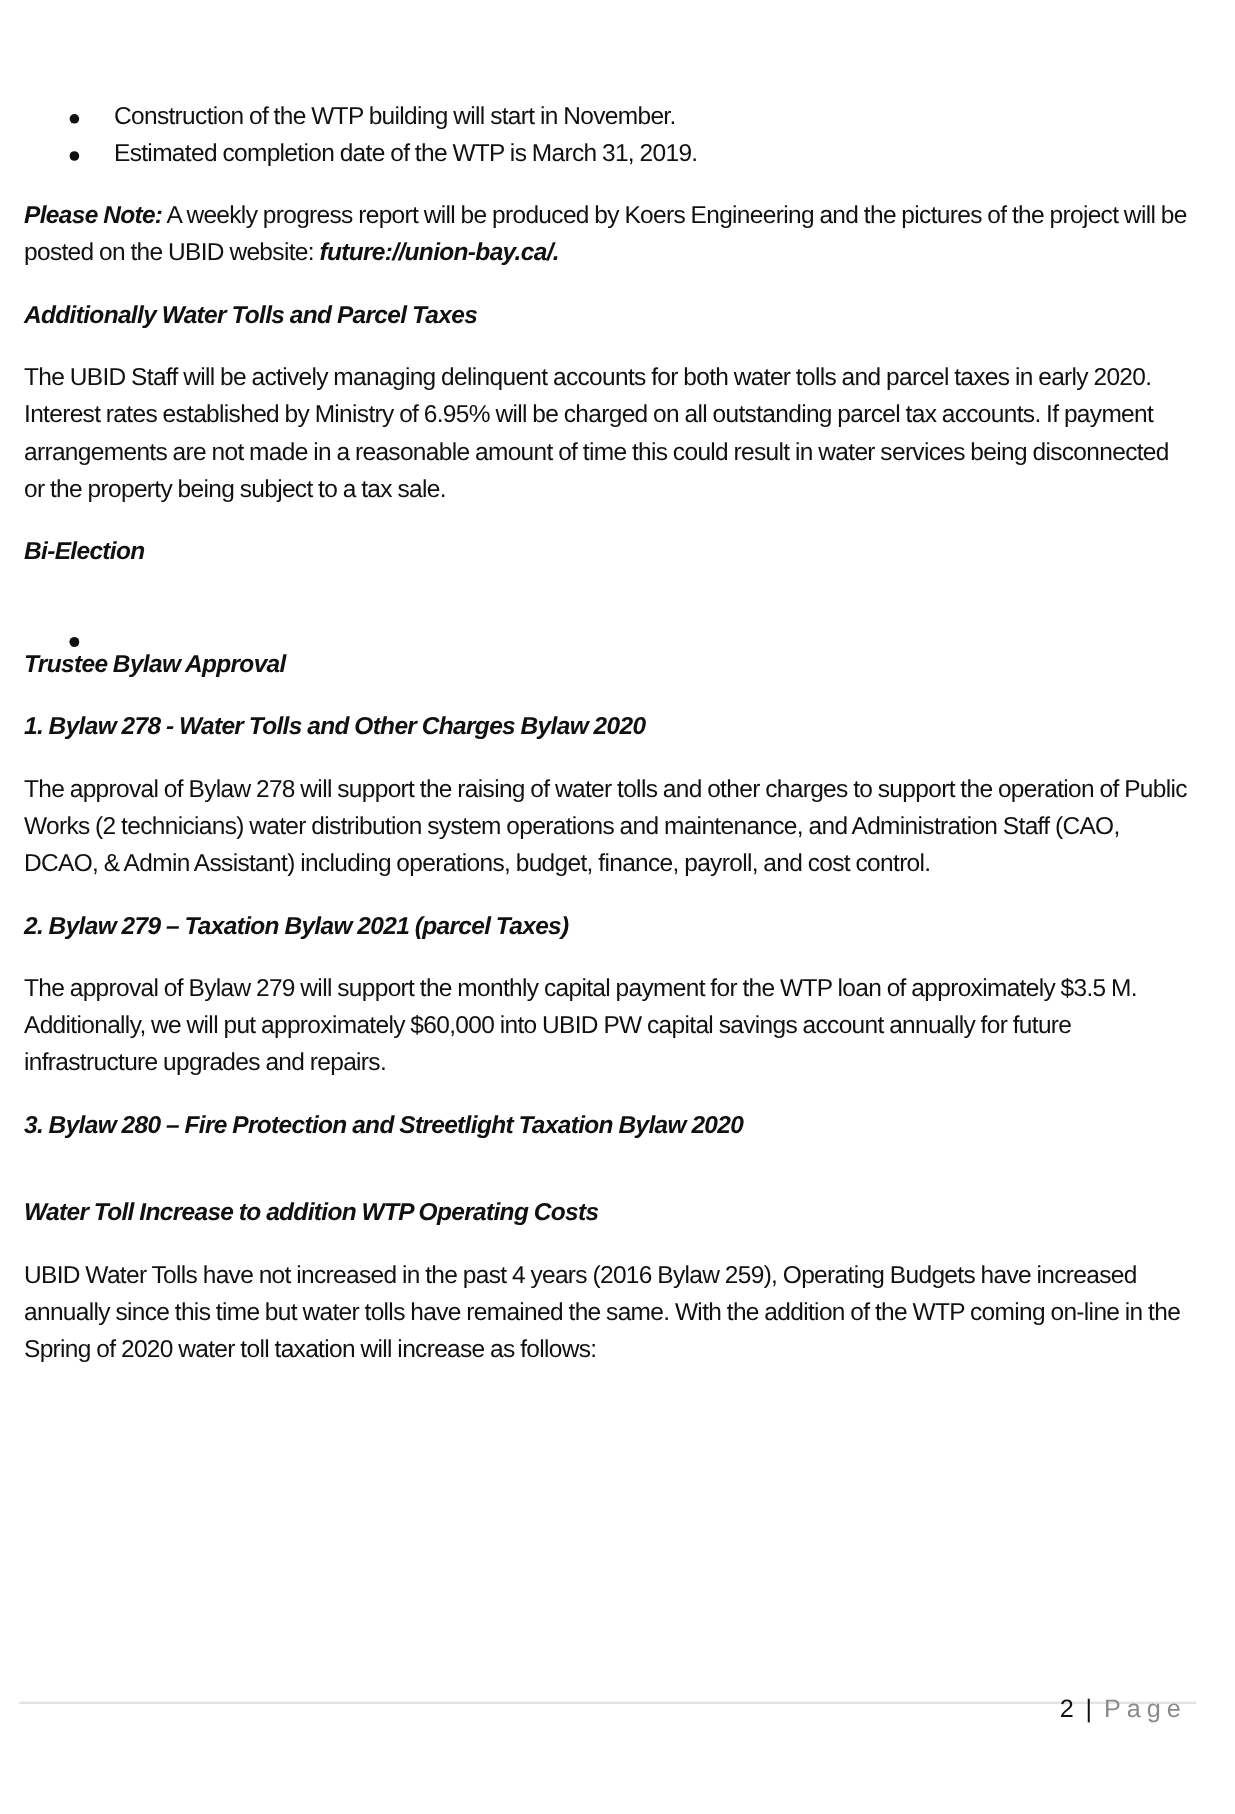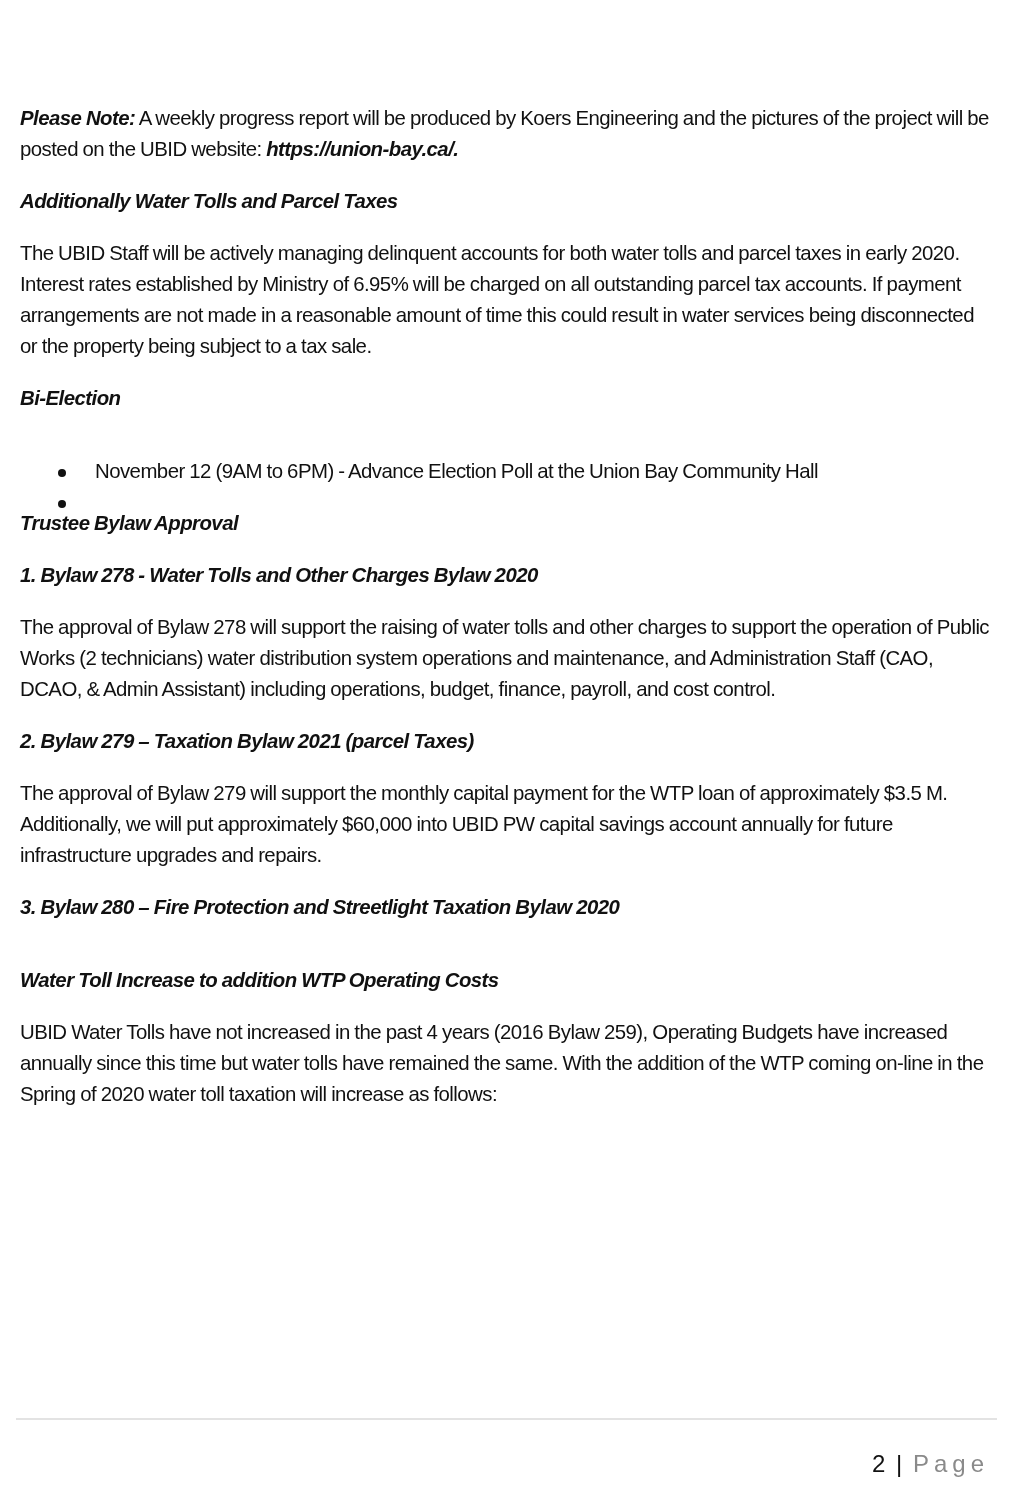--- a/index.html
+++ b/index.html
@@ -52,54 +52,63 @@
       position: absolute;
       left: 16px;
       top: 1418px;
       width: 981px;
       height: 2px;
       background: #e3e3e3;
     }
     .footer-page {
       position: absolute;
       right: 40px;
-      top: 1451px;
-      font-size: 24px;
+      top: 1412px;
+      font-size: 21px;
       line-height: 26px;
       white-space: nowrap;
     }
     .footer-page .num { color: #111111; }
     .footer-page .sep { color: #111111; margin: 0 4px; }
     .footer-page .word { color: #8a8a8a; letter-spacing: 5px; }
   </style>
 </head>
 <body>
 
 <div class="page">
 
+  <ul class="bullets">
+    <li class="txt">
+      <span class="dot"></span>
+      <span>Construction of the WTP building will start in November.</span>
+    </li>
+    <li class="txt">
+      <span class="dot"></span>
+      <span>Estimated completion date of the WTP is March 31, 2019.</span>
+    </li>
+  </ul>
 
   <div class="gap-s"></div>
 
-  <p class="txt"><span class="bold">Please Note:</span><span> A weekly progress report will be produced by Koers Engineering and the pictures of the project will be posted on the UBID website: </span><span class="bold">https://union-bay.ca/.</span></p>
+  <p class="txt"><span class="bold">Please Note:</span><span> A weekly progress report will be produced by Koers Engineering and the pictures of the project will be posted on the UBID website: </span><span class="bold">future://union-bay.ca/.</span></p>
 
   <div class="gap-s"></div>
 
   <p class="txt bold">Additionally Water Tolls and Parcel Taxes</p>
   <div class="gap-s"></div>
   <p class="txt">The UBID Staff will be actively managing delinquent accounts for both water tolls and parcel taxes in early 2020.  Interest rates established by Ministry of 6.95% will be charged on all outstanding parcel tax accounts. If payment arrangements are not made in a reasonable amount of time this could result in water services being disconnected or the property being subject to a tax sale.</p>
 
   <div class="gap-s"></div>
 
   <p class="txt bold">Bi-Election</p>
   <div class="gap-s"></div>
   <div class="gap-s"></div>
   <ul class="bullets">
     <li class="txt">
       <span class="dot"></span>
-      <span>November 12 (9AM to 6PM) - Advance Election Poll at the Union Bay Community Hall</span>
     </li>
     <li class="txt">
       <span class="dot"></span>
     </li>
   </ul>
 
   <div class="gap-s"></div>
 
   <p class="txt bold">Trustee Bylaw Approval</p>
   <div class="gap-s"></div>

